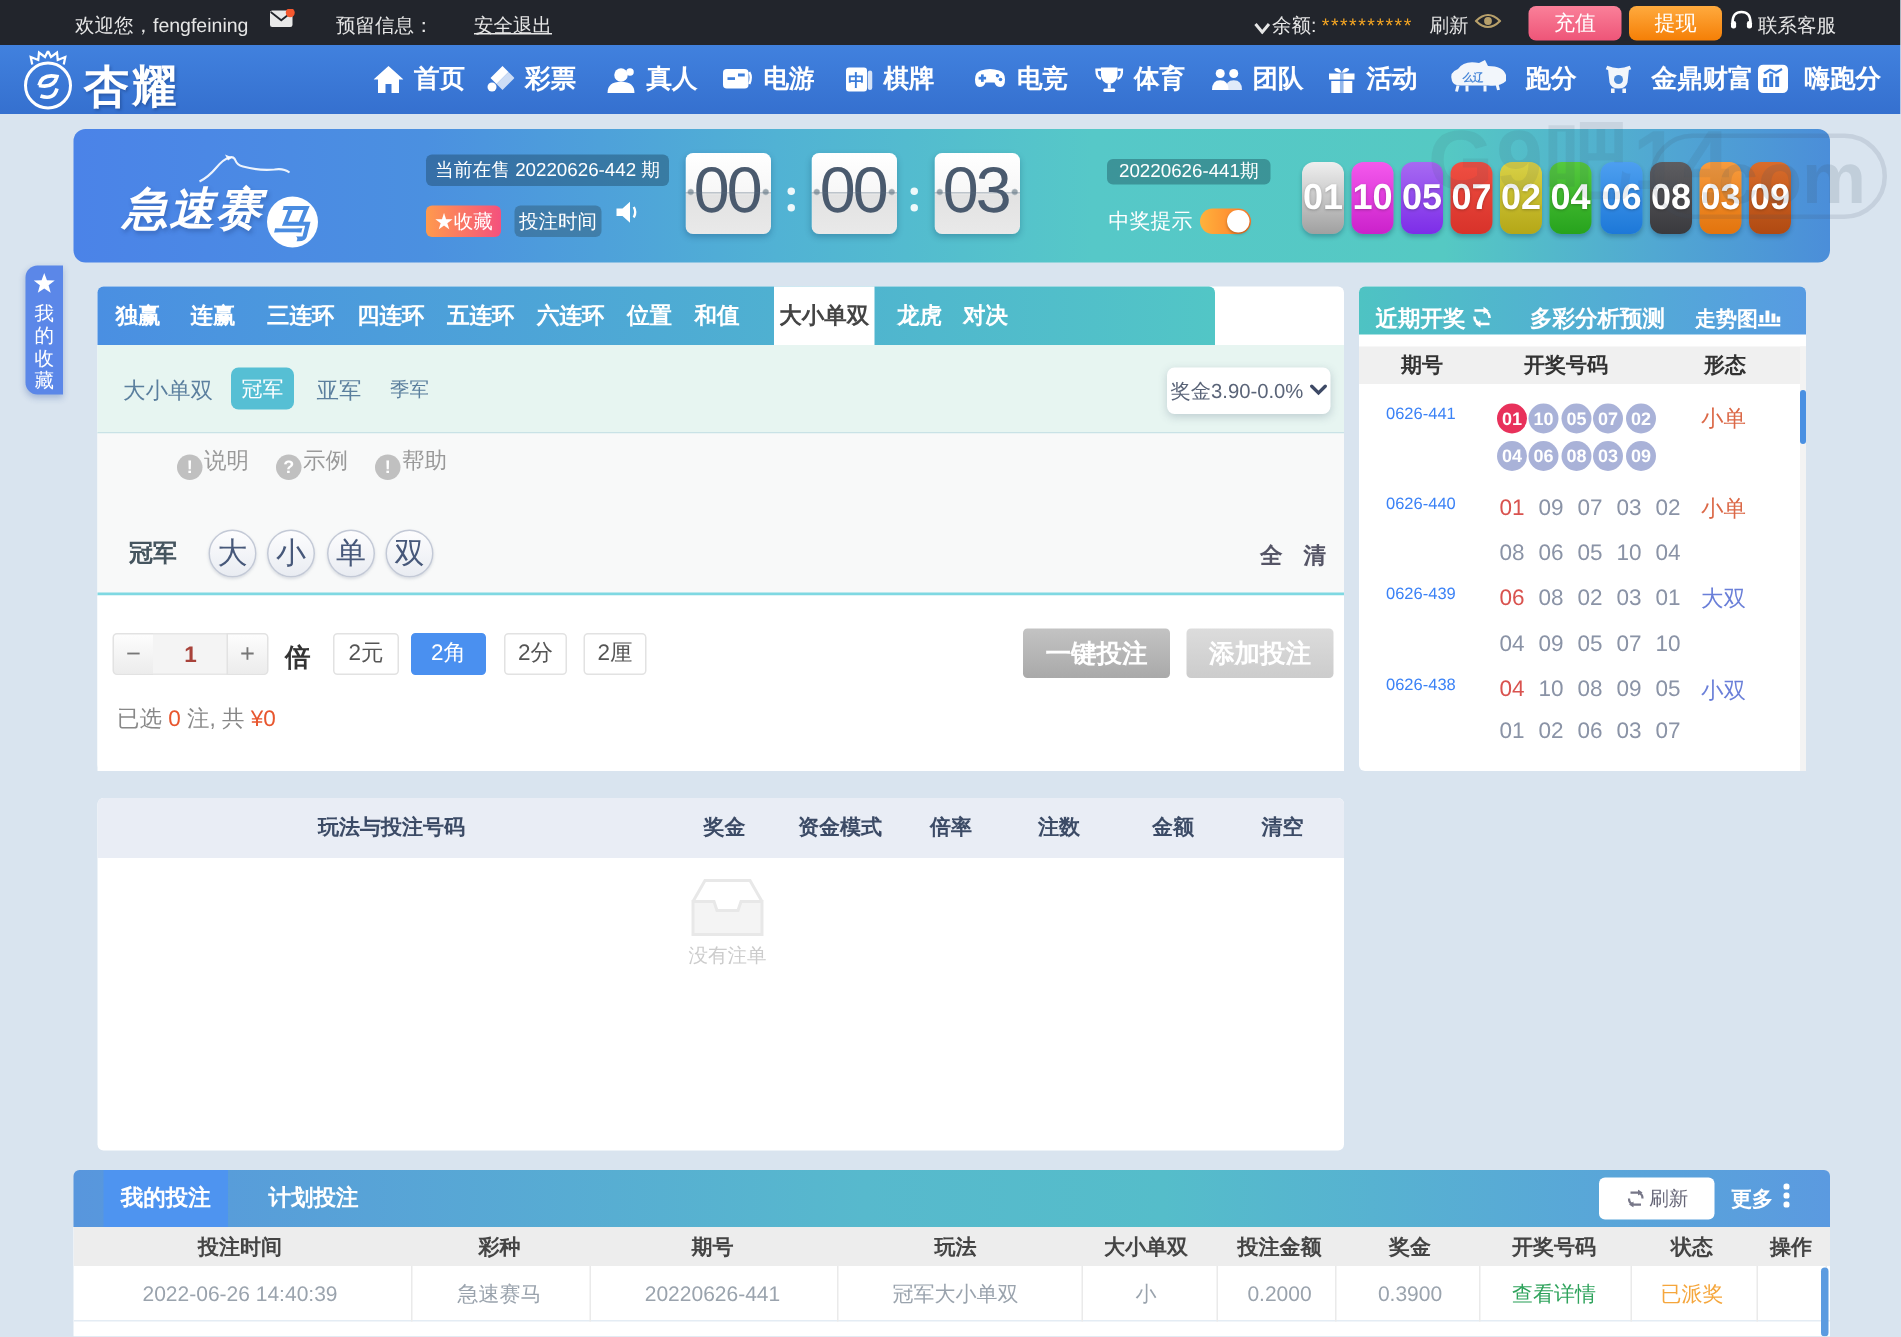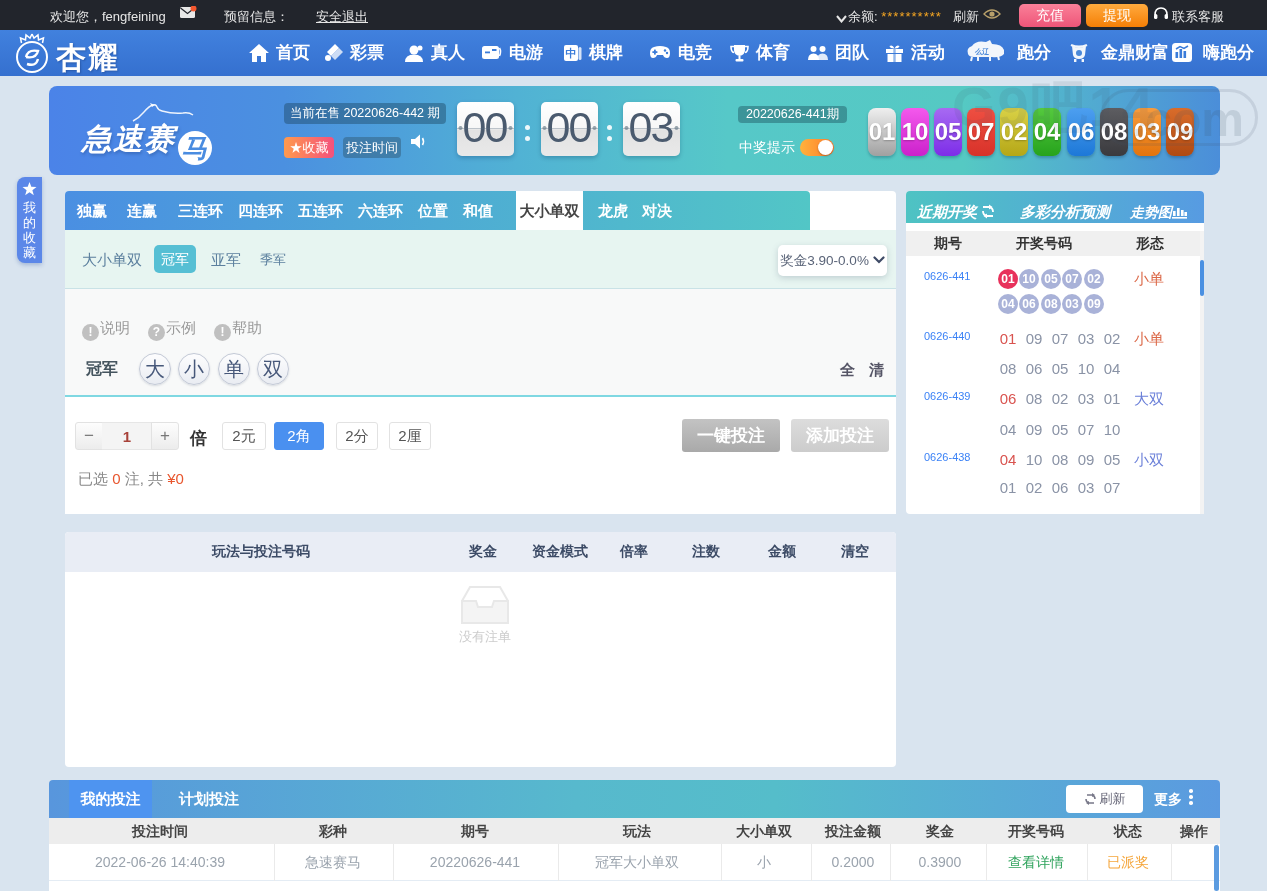--- a/index.html
+++ b/index.html
@@ -36,32 +36,32 @@
 .favtab{position:absolute;left:17px;top:177px;width:25px;height:86px;background:#5b87e8;border-radius:8px 0 0 8px;color:#fff;text-align:center;box-shadow:0 2px 4px rgba(40,80,160,.3);}
 .favtab .ch{font-size:13px;line-height:15px;}
 
 .lpanel{position:absolute;left:65px;top:191px;width:831px;height:323px;background:#fff;border-radius:4px;}
 .ltabs{position:absolute;left:0;top:0;width:745px;height:39px;background:linear-gradient(90deg,#4a8fe2,#52c6c6);border-radius:4px 4px 0 0;}
 .lt{position:absolute;top:0;height:39px;line-height:39px;color:#fff;font-size:15px;font-weight:bold;}
 .lt-active{position:absolute;left:451px;top:0;width:67px;height:39px;line-height:39px;background:#fff;color:#444;font-size:15px;font-weight:bold;text-align:center;}
 .subrow{position:absolute;left:0;top:39px;width:831px;height:59px;background:#e7f5f1;border-bottom:1px solid #c9e2e6;}
 .seldrop{position:absolute;left:713px;top:15px;width:109px;height:31px;white-space:nowrap;background:#fff;border-radius:5px;box-shadow:0 2px 6px rgba(100,120,140,.3);color:#5a6478;font-size:13.5px;text-align:center;line-height:31px;}
 .sect3{position:absolute;left:0;top:98px;width:831px;height:108px;background:#f8f9f9;border-bottom:2px solid #7fd8e2;}
-.hint{position:absolute;top:30px;color:#9a9a9a;font-size:15px;line-height:18px;}
+.hint{position:absolute;top:10px;color:#9a9a9a;font-size:15px;line-height:18px;margin-left:36px;}
 .hint i{display:inline-block;width:17px;height:17px;border-radius:50%;background:#c0c0c0;color:#fff;font-size:12px;font-weight:bold;font-style:normal;text-align:center;line-height:17px;margin-right:1px;vertical-align:-3px;}
 .cbtn{position:absolute;top:64px;width:32px;height:32px;border-radius:50%;border:1px solid #c3c9d6;background:linear-gradient(180deg,#fdfdfe,#e9ecf2);color:#47587a;font-size:20px;text-align:center;line-height:30px;box-shadow:0 1px 2px rgba(120,130,150,.25);}
 .sect4{position:absolute;left:0;top:206px;width:831px;height:117px;background:#fff;}
 .stp{position:absolute;top:25px;width:28px;height:28px;background:linear-gradient(180deg,#fdfdfd,#ececec);border:1px solid #e2e2e2;color:#777;font-size:17px;text-align:center;line-height:25px;}
 .stpin{position:absolute;left:37px;top:25px;width:50px;height:28px;background:#f4f4f4;border:1px solid #e6e6e6;border-left:none;border-right:none;color:#a8423a;font-size:15px;font-weight:bold;text-align:center;line-height:28px;}
 .mny{position:absolute;top:25px;height:28px;background:#fff;border:1px solid #e2e2e2;border-radius:3px;color:#555;font-size:15px;text-align:center;line-height:26px;}
 .mny-a{background:#4a90f0;border-color:#4a90f0;color:#fff;}
 .bigbtn{position:absolute;top:22px;width:98px;height:33px;border-radius:3px;color:#fff;font-size:17px;font-weight:bold;text-align:center;line-height:33px;}
 
 .rpanel{position:absolute;left:906px;top:191px;width:298px;height:323px;background:#fff;border-radius:4px;}
-.rhead{position:absolute;left:0;top:0;width:298px;height:32px;background:linear-gradient(90deg,#4ec3c3,#579be2);border-radius:4px 4px 0 0;color:#fff;font-size:15px;font-weight:bold;font-style:italic;}
+.rhead{position:absolute;left:0;top:0;width:298px;height:32px;background:linear-gradient(90deg,#4ec3c3,#579be2);border-radius:4px 4px 0 0;color:#fff;font-size:15px;font-weight:bold;}
 .rsub{position:absolute;left:0;top:40px;width:298px;height:25px;background:#f0f0f0;}
 .rsub span{position:absolute;top:4px;color:#333;font-size:14px;font-weight:bold;}
 .rbody{position:absolute;left:0;top:65px;width:298px;height:258px;}
 .dball{position:absolute;width:20px;height:20px;border-radius:50%;background:#a9b2d8;color:#fff;font-size:12px;font-weight:bold;text-align:center;line-height:20px;}
 .rnum{display:inline-block;width:26px;text-align:center;font-size:15px;color:#8a93a6;}
 .rq{position:absolute;left:18px;font-size:11px;color:#3b82f6;}
 .rshape{position:absolute;left:228px;font-size:15px;}
 
 .btable{position:absolute;left:65px;top:532px;width:831px;height:235px;background:#fff;border-radius:4px;}
 .bthead{position:absolute;left:0;top:0;width:831px;height:40px;background:#e9edf5;border-radius:4px 4px 0 0;}

